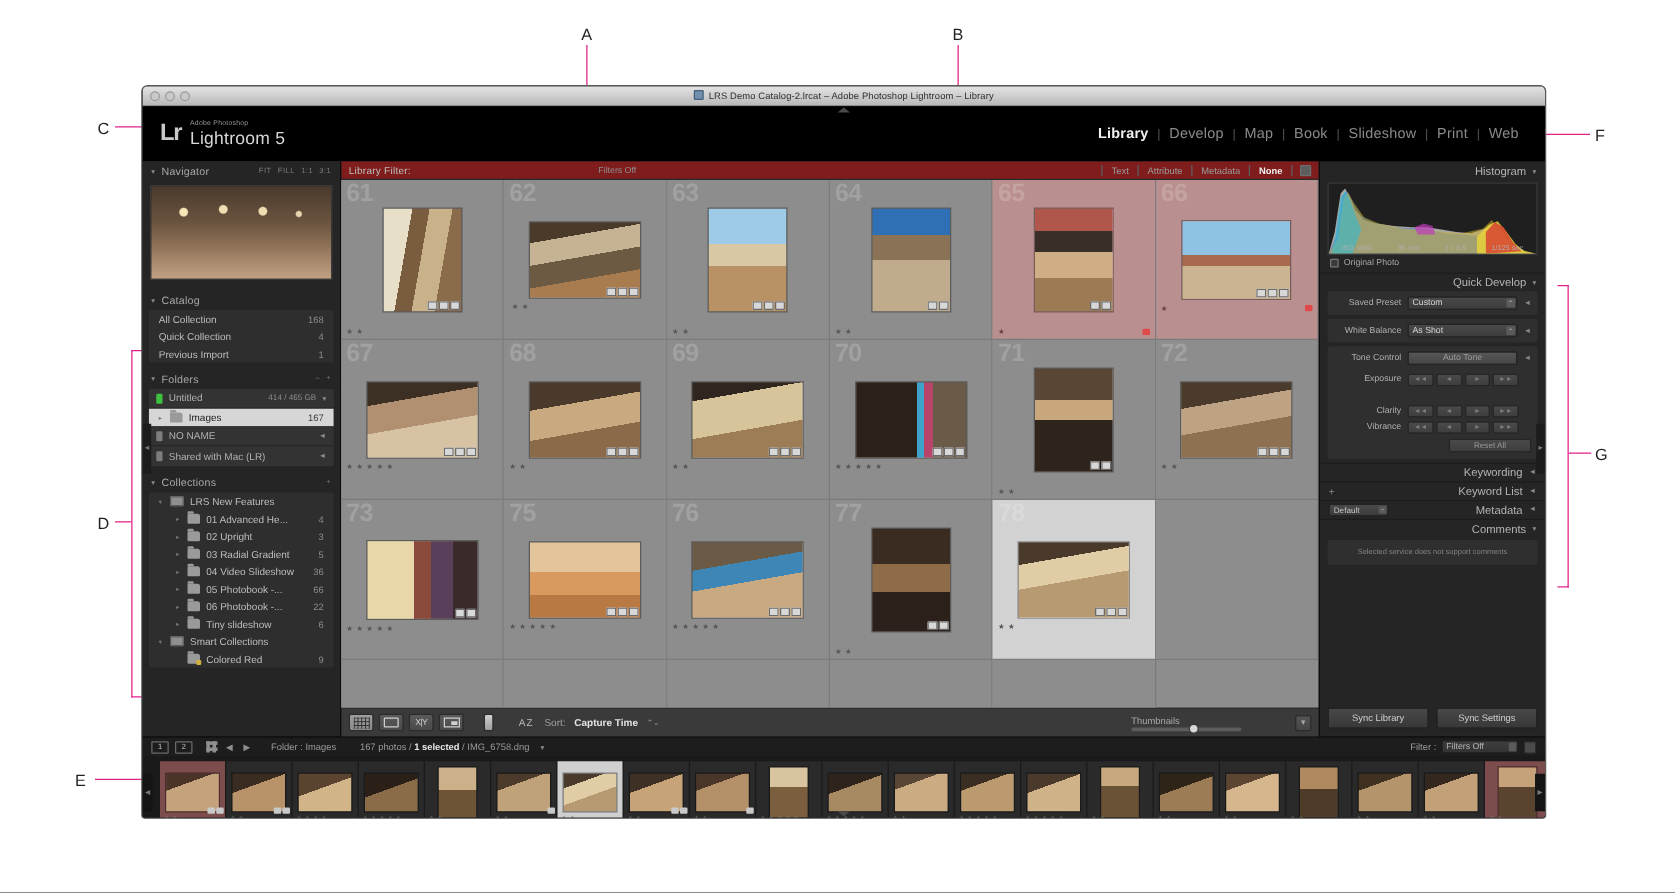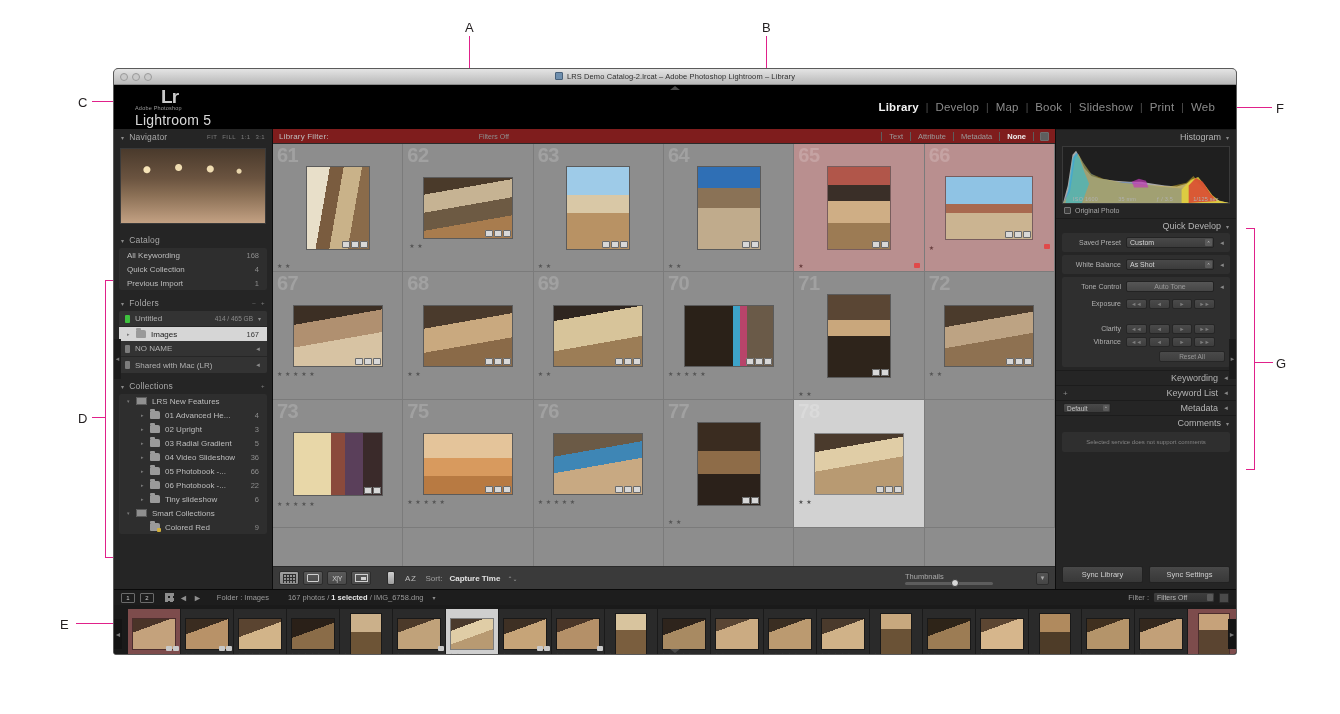--- a/index.html
+++ b/index.html
@@ -71,21 +71,21 @@
   #topbar {
     height: 44px; background: #000; position: relative;
     display: flex; align-items: center;
   }
   #arrow-top {
     position: absolute; left: 50%; top: 1px; transform: translateX(-50%);
     width: 0; height: 0;
     border-left: 5px solid transparent; border-right: 5px solid transparent;
     border-bottom: 4px solid #4a4a4a;
   }
-  #identity { margin-left: 14px; display: flex; align-items: center; flex-direction: column; }
+  #identity { margin-left: 14px; display: flex; align-items: flex-start; }
   #lr-mark {
     font-size: 19px; color: #c9c9c9; font-weight: bold;
     letter-spacing: -1px; line-height: 1;
     font-family: "Liberation Sans", sans-serif;
   }
   #identity-words { margin-left: 7px; line-height: 1; }
   #adobe-line { font-size: 5.5px; color: #9a9a9a; letter-spacing: .2px; display:block; }
   #lr-name { font-size: 14px; color: #d8d8d8; letter-spacing: .2px; display:block; margin-top:1px;}
 
   #modules {
@@ -286,21 +286,21 @@
   }
   .loupe-glyph { width: 12px; height: 8px; border: 1.5px solid #cfcfcf; border-radius:1px;}
   .cmp-glyph { font-size: 7px; color: #cfcfcf; letter-spacing:-.5px;}
   .srv-glyph { width: 13px; height: 8px; border:1px solid #cfcfcf; position: relative;}
   .srv-glyph::after{content:'';position:absolute;right:1px;bottom:1px;width:5px;height:3px;background:#cfcfcf;}
   .spray {
     width: 8px; height: 14px; border-radius: 2px;
     background: linear-gradient(#cfcfcf,#9d9d9d); border:1px solid #2c2c2c;
   }
   .az {
-    font-size: 8px; color: #bdbdbd; margin-left: 6px; letter-spacing: -.5px;
+    font-size: 8px; color: #bdbdbd; margin-left: 16px; letter-spacing: -.5px;
   }
   .sort-lbl { font-size: 8px; color: #a0a0a0; margin-left: 6px; }
   .sort-val { font-size: 8px; color: #e2e2e2; margin-left: 3px; font-weight: bold;}
   .sort-caret { font-size: 6px; color: #a0a0a0; margin-left: 3px; }
   #thumb-slider-wrap {
     margin-left: auto; width: 120px; display: flex; flex-direction: column;
     position: relative;
   }
   #thumb-lbl { font-size: 7.5px; color: #a9a9a9; margin-bottom: 1px;}
   #thumb-track {
@@ -552,21 +552,21 @@
       <div id="navigator-preview">
         <div class="nav-img"></div>
       </div>
 
       <div class="panel-header">
         <span class="tri">▾</span>
         <span>Catalog</span>
       </div>
       <div class="panel-box">
         <div class="row">
-          <span>All Keywording</span>
+          <span>All Collection</span>
           <span class="count">168</span>
         </div>
         <div class="row">
           <span>Quick Collection</span>
           <span class="count">4</span>
         </div>
         <div class="row">
           <span>Previous Import</span>
           <span class="count">1</span>
         </div>

